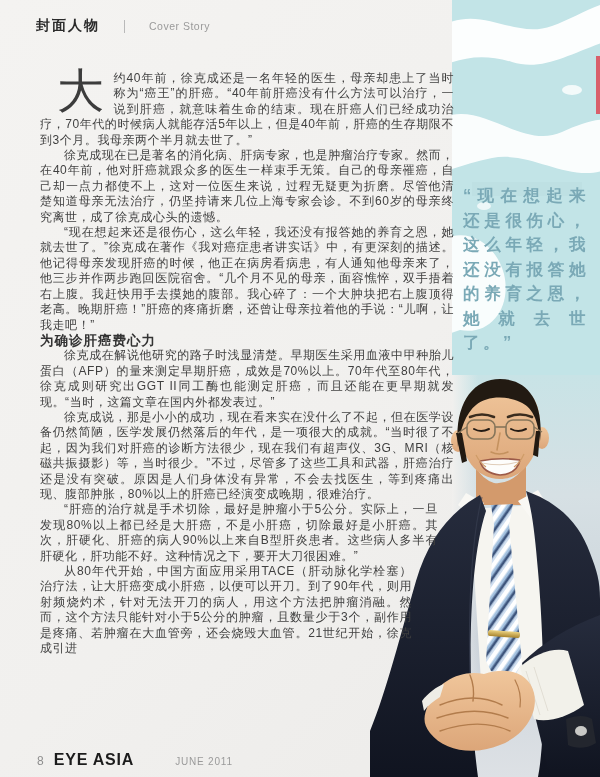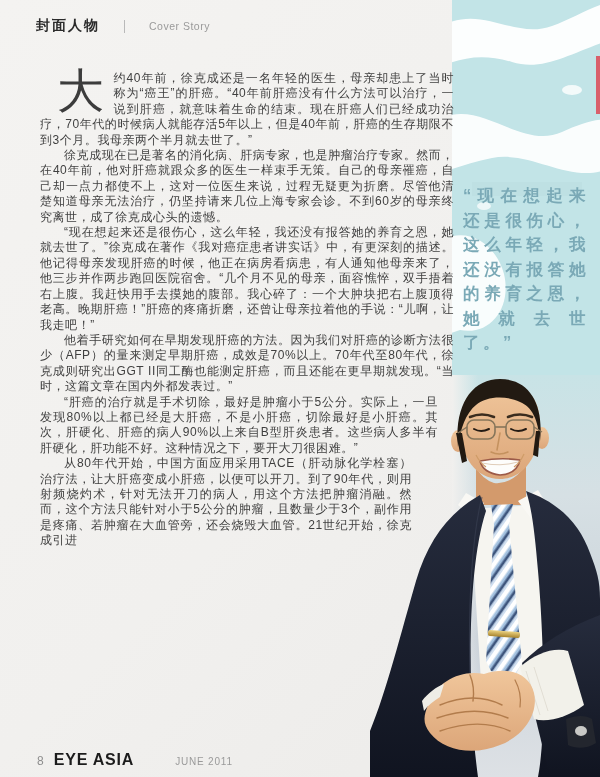--- a/index.html
+++ b/index.html
@@ -173,21 +173,23 @@
       <path d="M145,305 Q152,318 150,332" stroke="#b27c4c" stroke-width="1.2" fill="none" stroke-linecap="round"></path>
 
       <path d="M52,326 C58,318 66,312 74,309 L70,322 C64,326 58,330 54,336 Z" fill="#eeede6"></path>
     </svg>
   </div>
 
   <div class="article">
     <p class="first"><span class="dropcap">大</span><span>约40年前，徐克成还是一名年轻的医生，母亲却患上了当时称为“癌王”的肝癌。“40年前肝癌没有什么方法可以治疗，一说到肝癌，就意味着生命的结束。现在肝癌人们已经成功治疗，70年代的时候病人就能存活5年以上，但是40年前，肝癌的生存期限不到3个月。我母亲两个半月就去世了。”</span></p>
     <p>徐克成现在已是著名的消化病、肝病专家，也是肿瘤治疗专家。然而，在40年前，他对肝癌就跟众多的医生一样束手无策。自己的母亲罹癌，自己却一点力都使不上，这对一位医生来说，过程无疑更为折磨。尽管他清楚知道母亲无法治疗，仍坚持请来几位上海专家会诊。不到60岁的母亲终究离世，成了徐克成心头的遗憾。</p>
     <p>“现在想起来还是很伤心，这么年轻，我还没有报答她的养育之恩，她就去世了。”徐克成在著作《我对癌症患者讲实话》中，有更深刻的描述。他记得母亲发现肝癌的时候，他正在病房看病患，有人通知他母亲来了，他三步并作两步跑回医院宿舍。“几个月不见的母亲，面容憔悴，双手捂着右上腹。我赶快用手去摸她的腹部。我心碎了：一个大肿块把右上腹顶得老高。晚期肝癌！”肝癌的疼痛折磨，还曾让母亲拉着他的手说：“儿啊，让我走吧！”</p>
-    <p>他着手研究如何在早期发现肝癌的方法。因为我们对肝癌的诊断方法很少（AFP）的量来测定早期肝癌，成效是70%以上。70年代至80年代，徐克成则研究出GGT II同工酶也能测定肝癌，而且还能在更早期就发现。“当时，这篇文章在国内外都发表过。”</p>
+    <p class="section-heading">为确诊肝癌费心力</p>
+    <p>徐克成在解说他研究的路子时浅显清楚。早期医生采用血液中甲种胎儿蛋白（AFP）的量来测定早期肝癌，成效是70%以上。70年代至80年代，徐克成则研究出GGT II同工酶也能测定肝癌，而且还能在更早期就发现。“当时，这篇文章在国内外都发表过。”</p>
+    <p>徐克成说，那是小小的成功，现在看来实在没什么了不起，但在医学设备仍然简陋，医学发展仍然落后的年代，是一项很大的成就。“当时很了不起，因为我们对肝癌的诊断方法很少，现在我们有超声仪、3G、MRI（核磁共振摄影）等，当时很少。”不过，尽管多了这些工具和武器，肝癌治疗还是没有突破。原因是人们身体没有异常，不会去找医生，等到疼痛出现、腹部肿胀，80%以上的肝癌已经演变成晚期，很难治疗。</p>
     <p class="p7">“肝癌的治疗就是手术切除，最好是肿瘤小于5公分。实际上，一旦发现80%以上都已经是大肝癌，不是小肝癌，切除最好是小肝癌。其次，肝硬化、肝癌的病人90%以上来自B型肝炎患者。这些病人多半有肝硬化，肝功能不好。这种情况之下，要开大刀很困难。”</p>
     <p class="p8">从80年代开始，中国方面应用采用TACE（肝动脉化学栓塞）治疗法，让大肝癌变成小肝癌，以便可以开刀。到了90年代，则用射频烧灼术，针对无法开刀的病人，用这个方法把肿瘤消融。然而，这个方法只能针对小于5公分的肿瘤，且数量少于3个，副作用是疼痛、若肿瘤在大血管旁，还会烧毁大血管。21世纪开始，徐克成引进</p>
   </div>
 
   <div class="footer">
     <span class="pagenum">8</span>
     <span class="mag">EYE ASIA</span>
     <span class="issue">JUNE 2011</span>
   </div>
 

